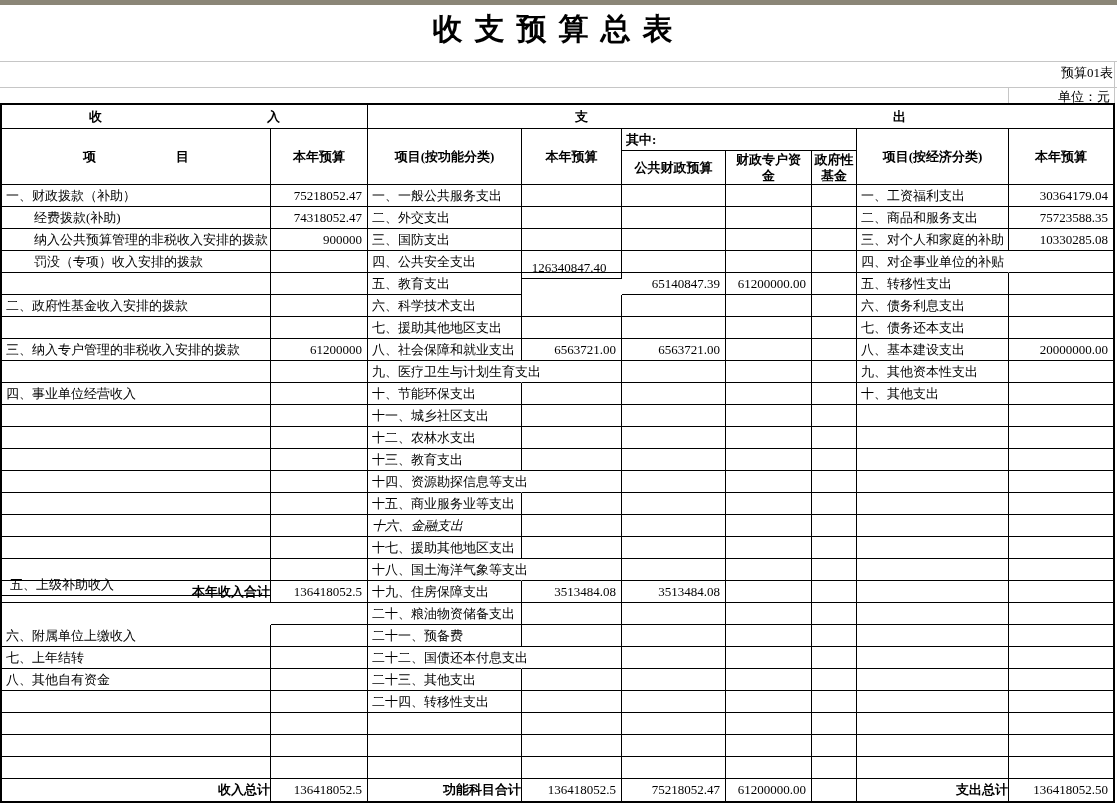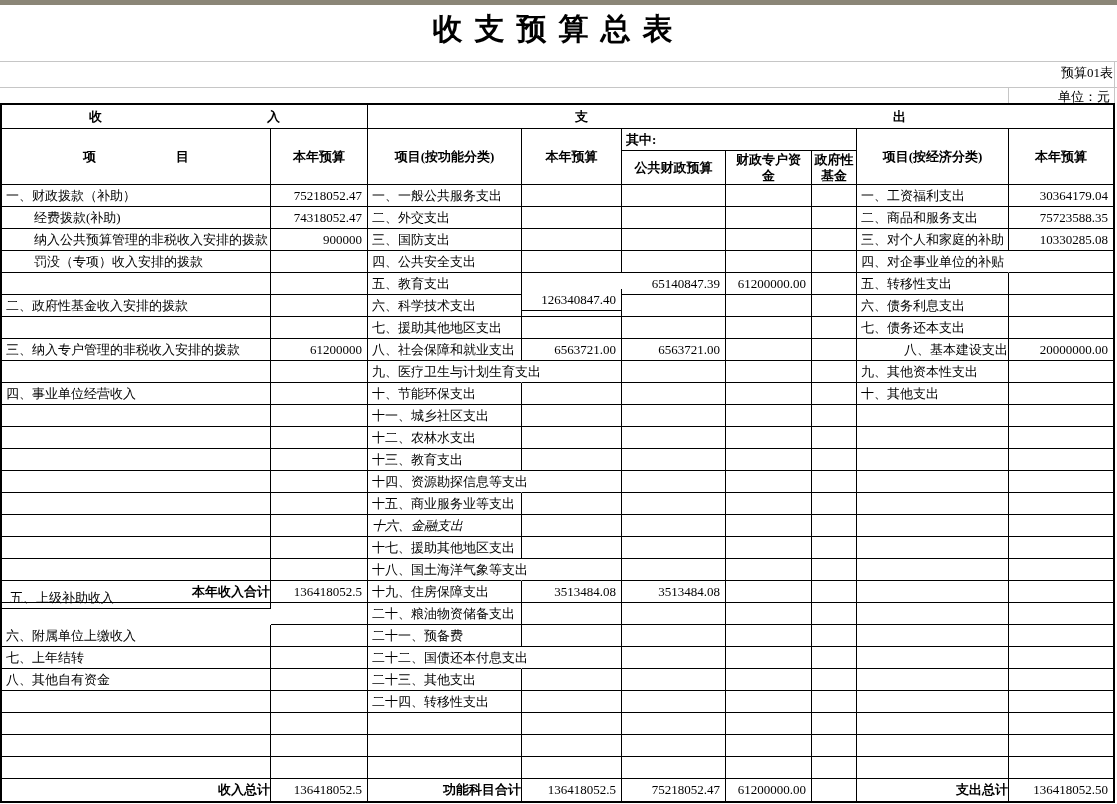--- a/index.html
+++ b/index.html
@@ -117,21 +117,21 @@
         <div class="cell lbl" style="left: 366px; top: 146px; width: 154px; height: 22px;">四、公共安全支出</div>
         <div class="cell num" style="left: 520px; top: 146px; width: 100px; height: 22px;"></div>
         <div class="cell num" style="left: 620px; top: 146px; width: 104px; height: 22px;"></div>
         <div class="cell num" style="left: 724px; top: 146px; width: 86px; height: 22px;"></div>
         <div class="cell num" style="left: 810px; top: 146px; width: 45px; height: 22px;"></div>
         <div class="cell lbl ov" style="left: 855px; top: 146px; width: 152px; height: 22px;">四、对企事业单位的补贴</div>
         <div class="cell num edgecol" style="left: 1007px; top: 146px; width: 104px; height: 22px;"></div>
         <div class="cell lbl" style="left: 0px; top: 168px; width: 269px; height: 22px;"></div>
         <div class="cell num" style="left: 269px; top: 168px; width: 97px; height: 22px;"></div>
         <div class="cell lbl" style="left: 366px; top: 168px; width: 154px; height: 22px;">五、教育支出</div>
-        <div class="cell num" style="left: 520px; top: 184px; width: 100px; height: 22px;">126340847.40</div>
+        <div class="cell num" style="left: 520px; top: 152px; width: 100px; height: 22px; text-align: center;">126340847.40</div>
         <div class="cell num" style="left: 620px; top: 168px; width: 104px; height: 22px;">65140847.39</div>
         <div class="cell num" style="left: 724px; top: 168px; width: 86px; height: 22px;">61200000.00</div>
         <div class="cell num" style="left: 810px; top: 168px; width: 45px; height: 22px;"></div>
         <div class="cell lbl" style="left: 855px; top: 168px; width: 152px; height: 22px;">五、转移性支出</div>
         <div class="cell num edgecol" style="left: 1007px; top: 168px; width: 104px; height: 22px;"></div>
         <div class="cell lbl" style="left: 0px; top: 190px; width: 269px; height: 22px;">二、政府性基金收入安排的拨款</div>
         <div class="cell num" style="left: 269px; top: 190px; width: 97px; height: 22px;"></div>
         <div class="cell lbl" style="left: 366px; top: 190px; width: 154px; height: 22px;">六、科学技术支出</div>
         <div class="cell num" style="left: 520px; top: 190px; width: 100px; height: 22px;"></div>
         <div class="cell num" style="left: 620px; top: 190px; width: 104px; height: 22px;"></div>
@@ -148,21 +148,21 @@
         <div class="cell num" style="left: 810px; top: 212px; width: 45px; height: 22px;"></div>
         <div class="cell lbl" style="left: 855px; top: 212px; width: 152px; height: 22px;">七、债务还本支出</div>
         <div class="cell num edgecol" style="left: 1007px; top: 212px; width: 104px; height: 22px;"></div>
         <div class="cell lbl" style="left: 0px; top: 234px; width: 269px; height: 22px;">三、纳入专户管理的非税收入安排的拨款</div>
         <div class="cell num" style="left: 269px; top: 234px; width: 97px; height: 22px;">61200000</div>
         <div class="cell lbl" style="left: 366px; top: 234px; width: 154px; height: 22px;">八、社会保障和就业支出</div>
         <div class="cell num" style="left: 520px; top: 234px; width: 100px; height: 22px;">6563721.00</div>
         <div class="cell num" style="left: 620px; top: 234px; width: 104px; height: 22px;">6563721.00</div>
         <div class="cell num" style="left: 724px; top: 234px; width: 86px; height: 22px;"></div>
         <div class="cell num" style="left: 810px; top: 234px; width: 45px; height: 22px;"></div>
-        <div class="cell lbl" style="left: 855px; top: 234px; width: 152px; height: 22px; text-align: right;">八、基本建设支出</div>
+        <div class="cell lbl" style="left: 855px; top: 234px; width: 152px; height: 22px;">八、基本建设支出</div>
         <div class="cell num edgecol" style="left: 1007px; top: 234px; width: 104px; height: 22px;">20000000.00</div>
         <div class="cell lbl" style="left: 0px; top: 256px; width: 269px; height: 22px;"></div>
         <div class="cell num" style="left: 269px; top: 256px; width: 97px; height: 22px;"></div>
         <div class="cell lbl ov" style="left: 366px; top: 256px; width: 154px; height: 22px;">九、医疗卫生与计划生育支出</div>
         <div class="cell num" style="left: 520px; top: 256px; width: 100px; height: 22px;"></div>
         <div class="cell num" style="left: 620px; top: 256px; width: 104px; height: 22px;"></div>
         <div class="cell num" style="left: 724px; top: 256px; width: 86px; height: 22px;"></div>
         <div class="cell num" style="left: 810px; top: 256px; width: 45px; height: 22px;"></div>
         <div class="cell lbl" style="left: 855px; top: 256px; width: 152px; height: 22px;">九、其他资本性支出</div>
         <div class="cell num edgecol" style="left: 1007px; top: 256px; width: 104px; height: 22px;"></div>
@@ -249,21 +249,21 @@
         <div class="cell num edgecol" style="left: 1007px; top: 454px; width: 104px; height: 22px;"></div>
         <div class="cell lbl center" style="left: 0px; top: 476px; width: 269px; height: 22px;">本年收入合计</div>
         <div class="cell num" style="left: 269px; top: 476px; width: 97px; height: 22px;">136418052.5</div>
         <div class="cell lbl" style="left: 366px; top: 476px; width: 154px; height: 22px;">十九、住房保障支出</div>
         <div class="cell num" style="left: 520px; top: 476px; width: 100px; height: 22px;">3513484.08</div>
         <div class="cell num" style="left: 620px; top: 476px; width: 104px; height: 22px;">3513484.08</div>
         <div class="cell num" style="left: 724px; top: 476px; width: 86px; height: 22px;"></div>
         <div class="cell num" style="left: 810px; top: 476px; width: 45px; height: 22px;"></div>
         <div class="cell lbl" style="left: 855px; top: 476px; width: 152px; height: 22px;"></div>
         <div class="cell num edgecol" style="left: 1007px; top: 476px; width: 104px; height: 22px;"></div>
-        <div class="cell lbl" style="left: 0px; top: 482px; width: 269px; height: 22px; padding-left: 8px;">五、上级补助收入</div>
+        <div class="cell lbl" style="left: 0px; top: 469px; width: 269px; height: 22px; padding-left: 8px;">五、上级补助收入</div>
         <div class="cell num" style="left: 269px; top: 498px; width: 97px; height: 22px;"></div>
         <div class="cell lbl" style="left: 366px; top: 498px; width: 154px; height: 22px;">二十、粮油物资储备支出</div>
         <div class="cell num" style="left: 520px; top: 498px; width: 100px; height: 22px;"></div>
         <div class="cell num" style="left: 620px; top: 498px; width: 104px; height: 22px;"></div>
         <div class="cell num" style="left: 724px; top: 498px; width: 86px; height: 22px;"></div>
         <div class="cell num" style="left: 810px; top: 498px; width: 45px; height: 22px;"></div>
         <div class="cell lbl" style="left: 855px; top: 498px; width: 152px; height: 22px;"></div>
         <div class="cell num edgecol" style="left: 1007px; top: 498px; width: 104px; height: 22px;"></div>
         <div class="cell lbl" style="left: 0px; top: 520px; width: 269px; height: 22px;">六、附属单位上缴收入</div>
         <div class="cell num" style="left: 269px; top: 520px; width: 97px; height: 22px;"></div>

